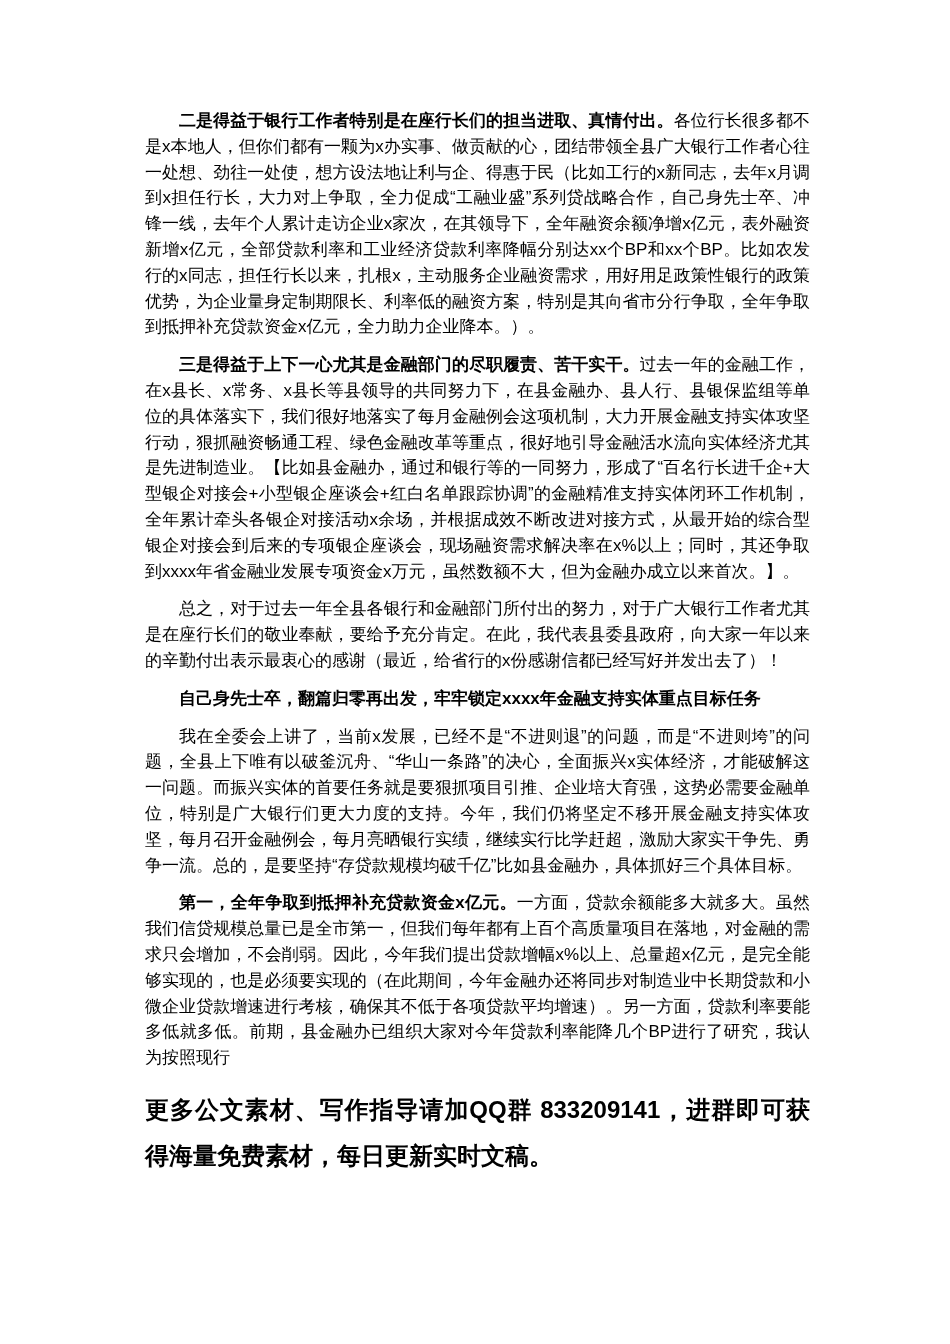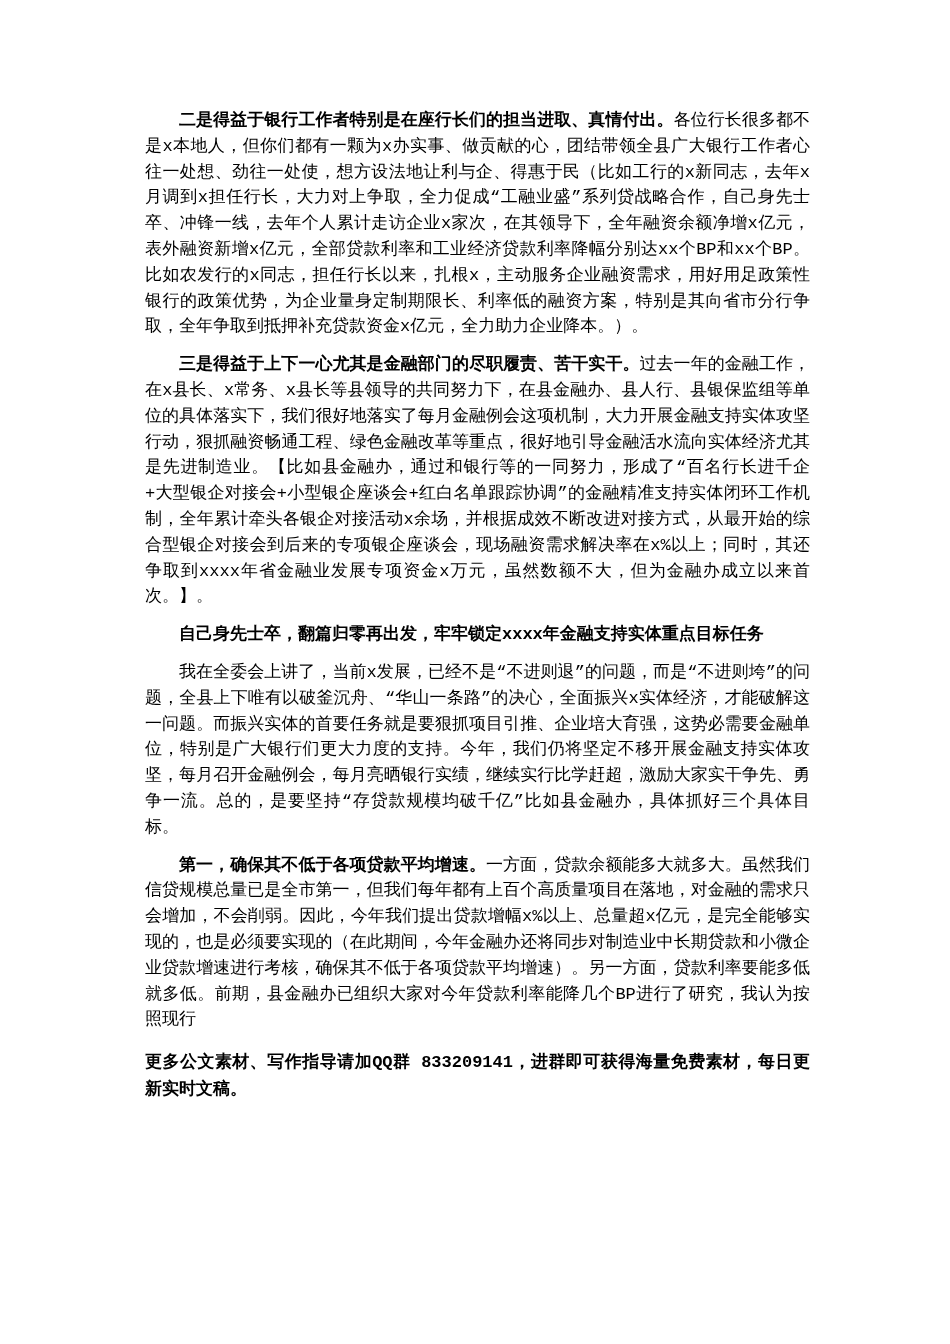--- a/index.html
+++ b/index.html
@@ -8,60 +8,61 @@
     background: #ffffff;
   }
   .page {
     position: relative;
     width: 950px;
     height: 1316px;
     margin: 0 auto;
     background: #ffffff;
     box-sizing: border-box;
     padding: 108px 140px 30px 145px;
-    font-family: Liberation Mono, monospace;
+    font-family: Liberation Sans, sans-serif;
     color: #000000;
     overflow: hidden;
   }
   .doc-body p.para {
     margin: 0 0 12px 0;
     font-size: 17px;
     line-height: 25.8px;
     text-align: justify;
     text-indent: 2em;
     word-break: break-all;
   }
   .doc-body p.para .lead {
     font-weight: bold;
   }
   .doc-body p.para.heading {
     font-weight: bold;
   }
   .footer-promo {
     margin-top: 16px;
-    font-size: 17px;
+    font-size: 24px;
     font-weight: bold;
-    line-height: 27px;
+    line-height: 46px;
     text-align: justify;
     word-break: break-all;
   }
 </style>
 </head>
 <body>
 
 <div class="page">
   <div class="doc-body">
 
     <p class="para"><span class="lead">二是得益于银行工作者特别是在座行长们的担当进取、真情付出。</span><span class="body-text">各位行长很多都不是x本地人，但你们都有一颗为x办实事、做贡献的心，团结带领全县广大银行工作者心往一处想、劲往一处使，想方设法地让利与企、得惠于民（比如工行的x新同志，去年x月调到x担任行长，大力对上争取，全力促成“工融业盛”系列贷战略合作，自己身先士卒、冲锋一线，去年个人累计走访企业x家次，在其领导下，全年融资余额净增x亿元，表外融资新增x亿元，全部贷款利率和工业经济贷款利率降幅分别达xx个BP和xx个BP。比如农发行的x同志，担任行长以来，扎根x，主动服务企业融资需求，用好用足政策性银行的政策优势，为企业量身定制期限长、利率低的融资方案，特别是其向省市分行争取，全年争取到抵押补充贷款资金x亿元，全力助力企业降本。）。</span></p>
 
     <p class="para"><span class="lead">三是得益于上下一心尤其是金融部门的尽职履责、苦干实干。</span><span class="body-text">过去一年的金融工作，在x县长、x常务、x县长等县领导的共同努力下，在县金融办、县人行、县银保监组等单位的具体落实下，我们很好地落实了每月金融例会这项机制，大力开展金融支持实体攻坚行动，狠抓融资畅通工程、绿色金融改革等重点，很好地引导金融活水流向实体经济尤其是先进制造业。【比如县金融办，通过和银行等的一同努力，形成了“百名行长进千企+大型银企对接会+小型银企座谈会+红白名单跟踪协调”的金融精准支持实体闭环工作机制，全年累计牵头各银企对接活动x余场，并根据成效不断改进对接方式，从最开始的综合型银企对接会到后来的专项银企座谈会，现场融资需求解决率在x%以上；同时，其还争取到xxxx年省金融业发展专项资金x万元，虽然数额不大，但为金融办成立以来首次。】。</span></p>
 
+    <p class="para"><span class="lead"></span><span class="body-text">总之，对于过去一年全县各银行和金融部门所付出的努力，对于广大银行工作者尤其是在座行长们的敬业奉献，要给予充分肯定。在此，我代表县委县政府，向大家一年以来的辛勤付出表示最衷心的感谢（最近，给省行的x份感谢信都已经写好并发出去了）！</span></p>
 
     <p class="para heading"><span class="lead">自己身先士卒，翻篇归零再出发，牢牢锁定xxxx年金融支持实体重点目标任务</span><span class="body-text"></span></p>
 
     <p class="para"><span class="lead"></span><span class="body-text">我在全委会上讲了，当前x发展，已经不是“不进则退”的问题，而是“不进则垮”的问题，全县上下唯有以破釜沉舟、“华山一条路”的决心，全面振兴x实体经济，才能破解这一问题。而振兴实体的首要任务就是要狠抓项目引推、企业培大育强，这势必需要金融单位，特别是广大银行们更大力度的支持。今年，我们仍将坚定不移开展金融支持实体攻坚，每月召开金融例会，每月亮晒银行实绩，继续实行比学赶超，激励大家实干争先、勇争一流。总的，是要坚持“存贷款规模均破千亿”比如县金融办，具体抓好三个具体目标。</span></p>
 
-    <p class="para"><span class="lead">第一，确保其不低于各项贷款平均增速。</span><span class="body-text">一方面，贷款余额能多大就多大。虽然我们信贷规模总量已是全市第一，但我们每年都有上百个高质量项目在落地，对金融的需求只会增加，不会削弱。因此，今年我们提出贷款增幅x%以上、总量超x亿元，是完全能够实现的，也是必须要实现的（在此期间，今年金融办还将同步对制造业中长期贷款和小微企业贷款增速进行考核，确保其不低于各项贷款平均增速）。另一方面，贷款利率要能多低就多低。前期，县金融办已组织大家对今年贷款利率能降几个BP进行了研究，我认为按照现行</span></p>
+    <p class="para"><span class="lead">第一，全年争取到抵押补充贷款资金x亿元。</span><span class="body-text">一方面，贷款余额能多大就多大。虽然我们信贷规模总量已是全市第一，但我们每年都有上百个高质量项目在落地，对金融的需求只会增加，不会削弱。因此，今年我们提出贷款增幅x%以上、总量超x亿元，是完全能够实现的，也是必须要实现的（在此期间，今年金融办还将同步对制造业中长期贷款和小微企业贷款增速进行考核，确保其不低于各项贷款平均增速）。另一方面，贷款利率要能多低就多低。前期，县金融办已组织大家对今年贷款利率能降几个BP进行了研究，我认为按照现行</span></p>
 
   </div>
 
   <div class="footer-promo">更多公文素材、写作指导请加QQ群 833209141，进群即可获得海量免费素材，每日更新实时文稿。</div>
 </div>
 
 </body></html>

